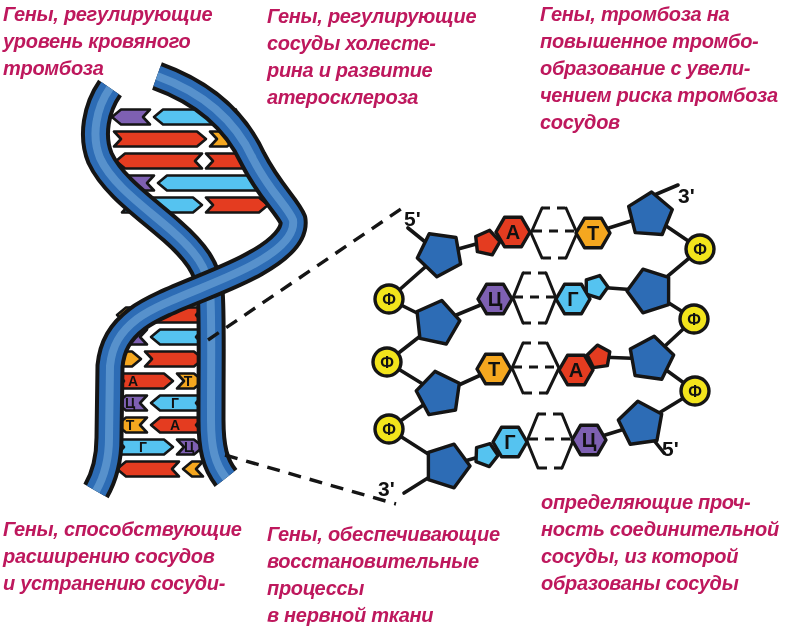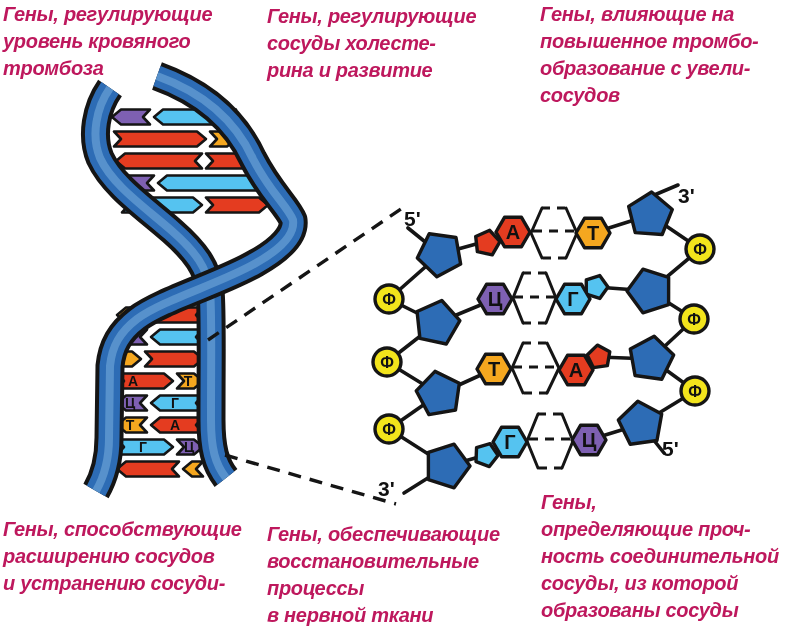--- a/index.html
+++ b/index.html
@@ -218,37 +218,38 @@
 
 <div class="label" style="left:3px;top:1px">
   <div>Гены, регулирующие</div>
   <div>уровень кровяного</div>
   <div>тромбоза</div>
 </div>
 <div class="label" style="left:267px;top:3px">
   <div>Гены, регулирующие</div>
   <div>сосуды холесте-</div>
   <div>рина и развитие</div>
+  <div>атеросклероза</div>
 </div>
 <div class="label" style="left:540px;top:1px">
-  <div>Гены, влияющие на</div>
+  <div>Гены, тромбоза на</div>
   <div>повышенное тромбо-</div>
   <div>образование с увели-</div>
+  <div>чением риска тромбоза</div>
   <div>сосудов</div>
 </div>
 <div class="label" style="left:3px;top:516px">
   <div>Гены, способствующие</div>
   <div>расширению сосудов</div>
   <div>и устранению сосуди-</div>
 </div>
 <div class="label" style="left:267px;top:521px">
   <div>Гены, обеспечивающие</div>
   <div>восстановительные</div>
   <div>процессы</div>
   <div>в нервной ткани</div>
 </div>
 <div class="label" style="left:541px;top:489px">
-  <div>Гены,</div>
   <div>определяющие проч-</div>
   <div>ность соединительной</div>
   <div>сосуды, из которой</div>
   <div>образованы сосуды</div>
 </div>
 
 </body></html>

